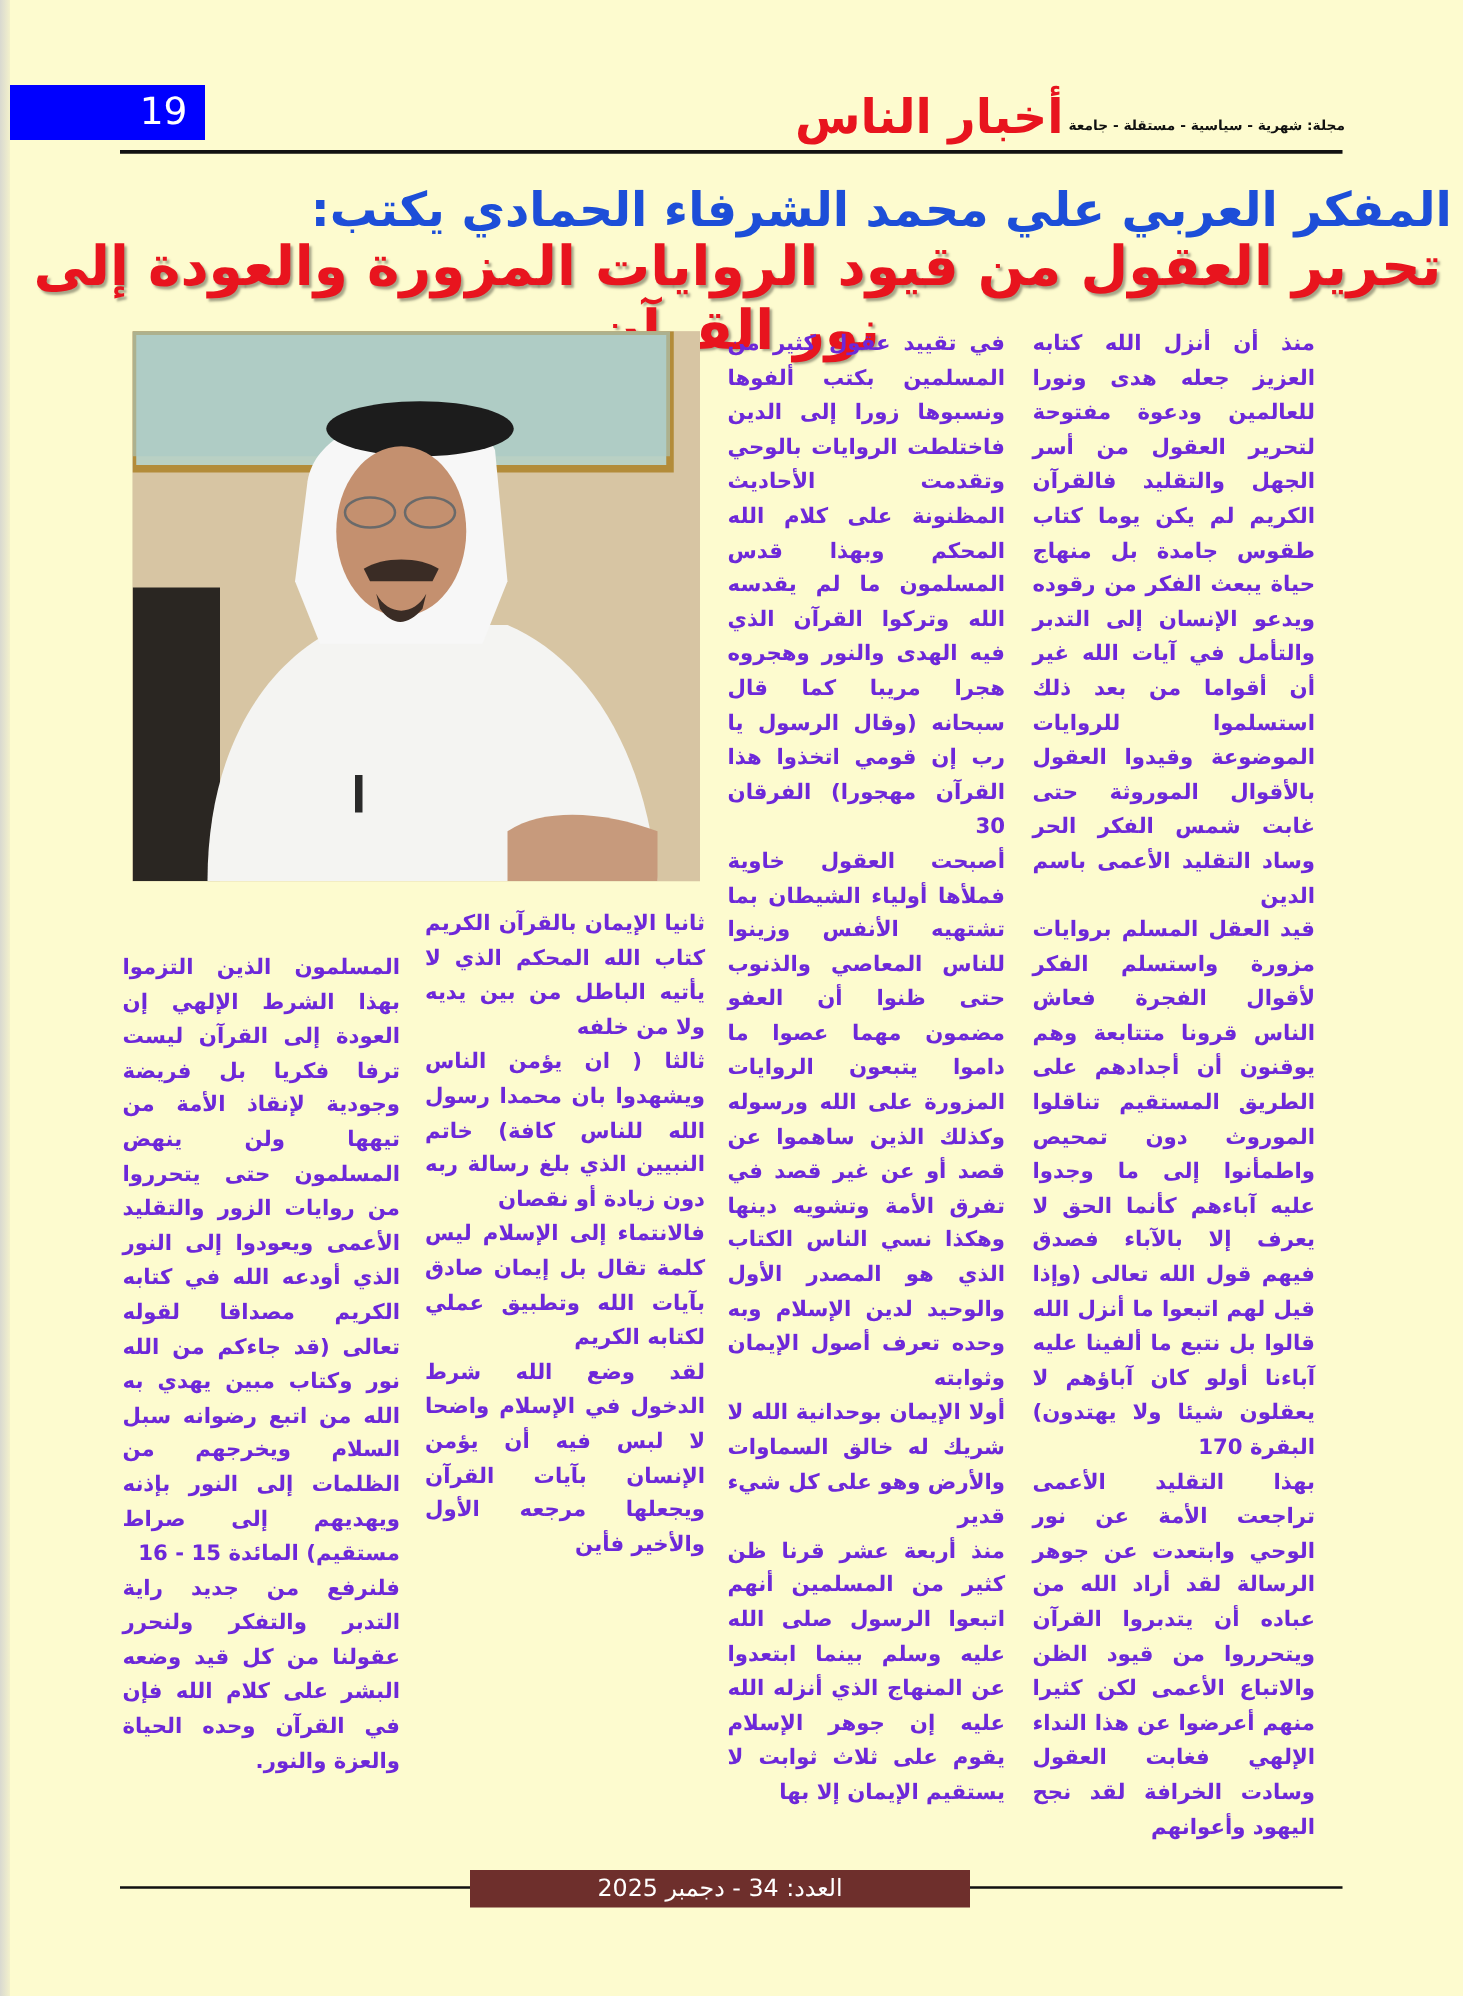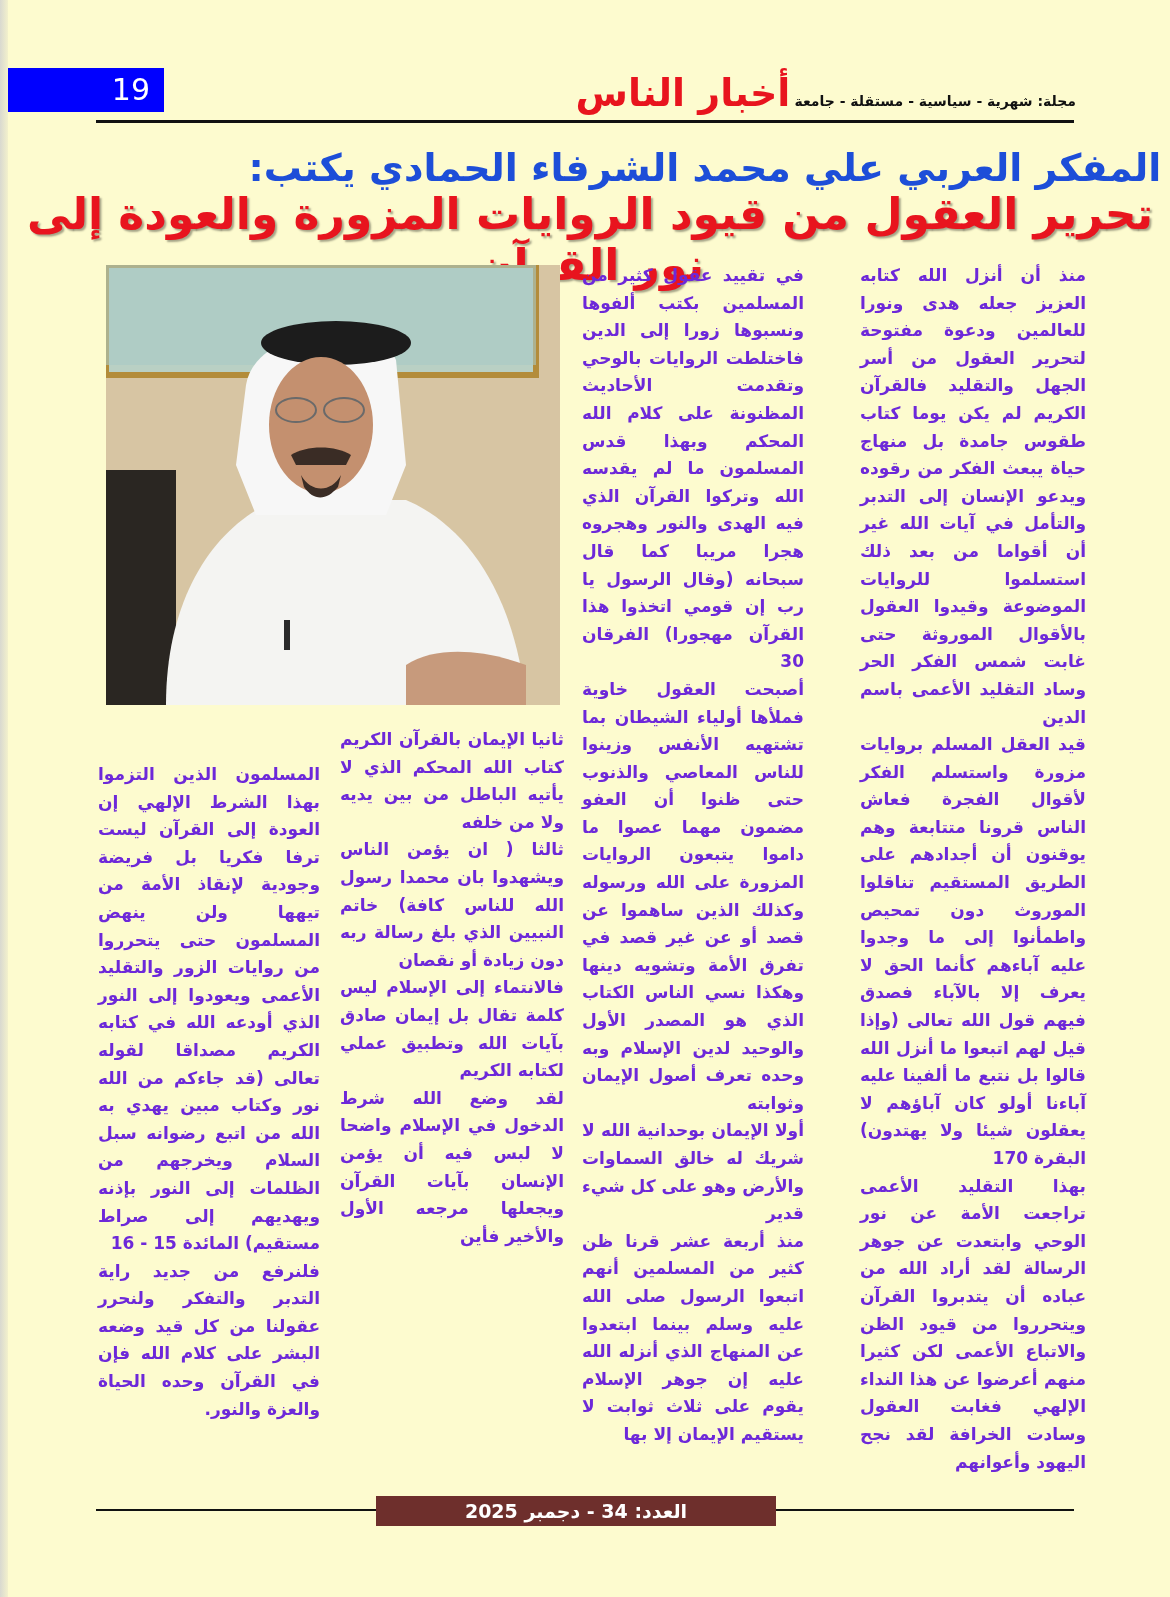--- a/index.html
+++ b/index.html
@@ -23,21 +23,21 @@
   .masthead {
     position:absolute; right:94px; top:66px; height:50px;
     display:flex; flex-direction:row-reverse; align-items:flex-end; gap:4px;
     direction:rtl;
   }
   .brand {
     color:#e8141e; font-weight:bold; font-size:38px;
     font-family:"DejaVu Sans", sans-serif; line-height:46px;
   }
   .tagline {
-    font-size:14px; font-weight:bold; color:#111; line-height:22px; padding-bottom:4px;
+    font-size:11px; font-weight:bold; color:#111; line-height:22px; padding-bottom:4px;
   }
   .top-rule {
     position:absolute; left:96px; right:96px; top:120px; height:3px; background:#111;
   }
   .byline {
     position:absolute; left:0; right:0; top:146px; text-align:center;
     font-size:38px; font-weight:bold; color:#1d4ed8; direction:rtl;
     padding-left:240px;
   }
   .headline {
@@ -49,31 +49,31 @@
   .photo {
     position:absolute; left:106px; top:265px; width:454px; height:440px;
     overflow:hidden; background:#d8c6a2;
   }
   .col {
     position:absolute; direction:rtl; text-align:justify;
     font-family:"DejaVu Sans", sans-serif; font-weight:bold;
     font-size:17px; line-height:27.6px; color:#6d28d9;
   }
   .col p { margin:0; }
-  .col1 { left:826px; top:262px; width:226px;margin-left:34px; }
+  .col1 { left:826px; top:262px; width:226px; }
   .col2 { left:582px; top:262px; width:222px; }
   .col3 { left:340px; top:726px; width:224px; }
   .col4 { left:98px;  top:761px; width:222px; }
   .bottom-rule {
     position:absolute; left:96px; right:96px; top:1509px; height:2px; background:#111;
   }
   .issue {
     position:absolute; left:376px; top:1496px; width:400px; height:30px;
     background:#6e2f2c; color:#fff; text-align:center; direction:rtl;
-    font-size:19px; font-weight:bold; line-height:30px;
+    font-size:19px; font-weight:normal; line-height:30px;
   }
 </style>
 </head>
 <body>
 
 <div class="left-edge"></div>
 
 <div class="page-num">19</div>
 
 <div class="masthead">

